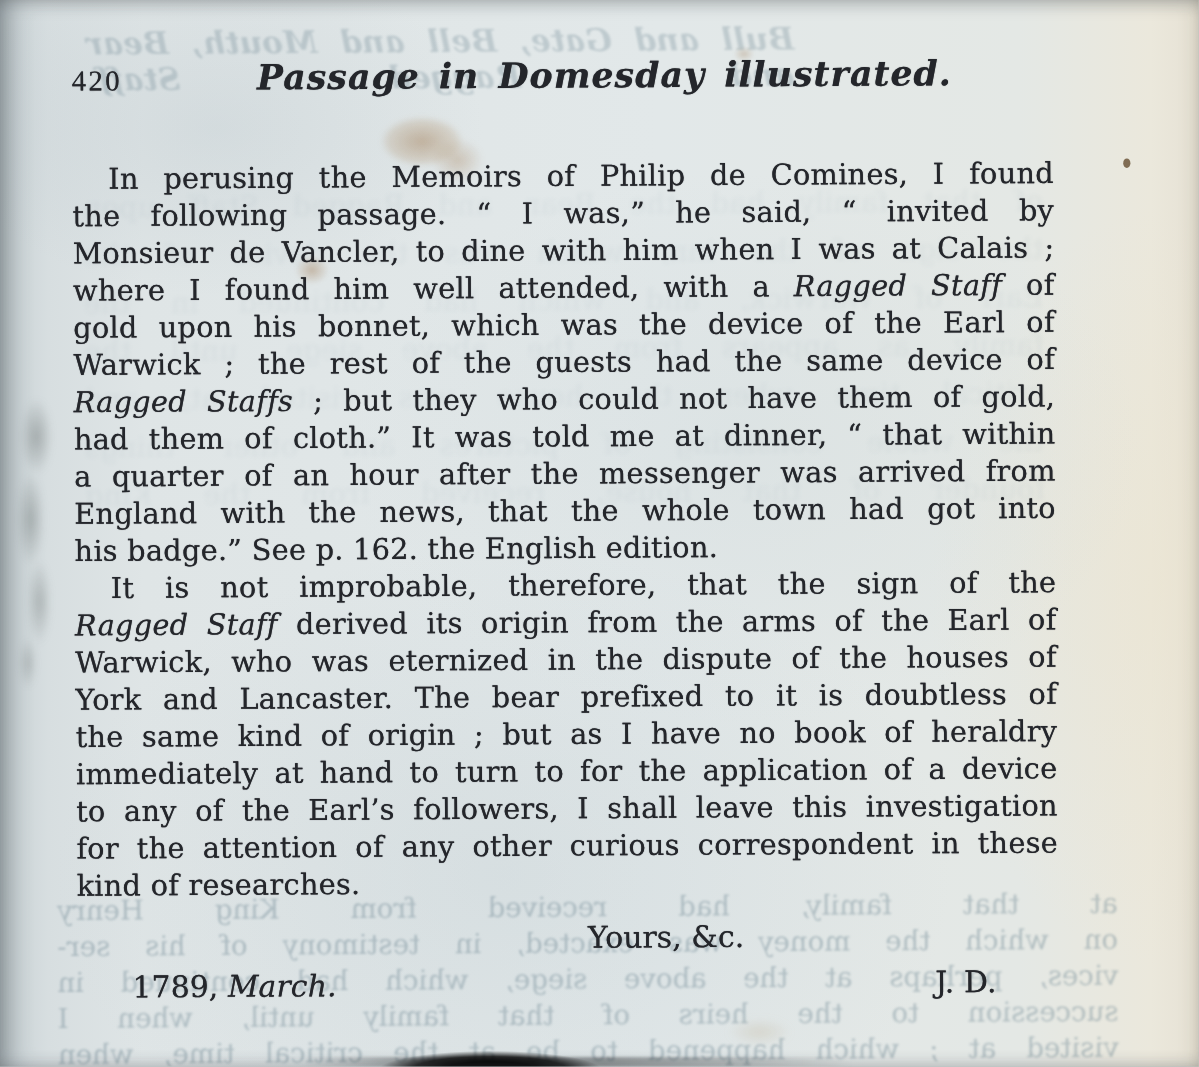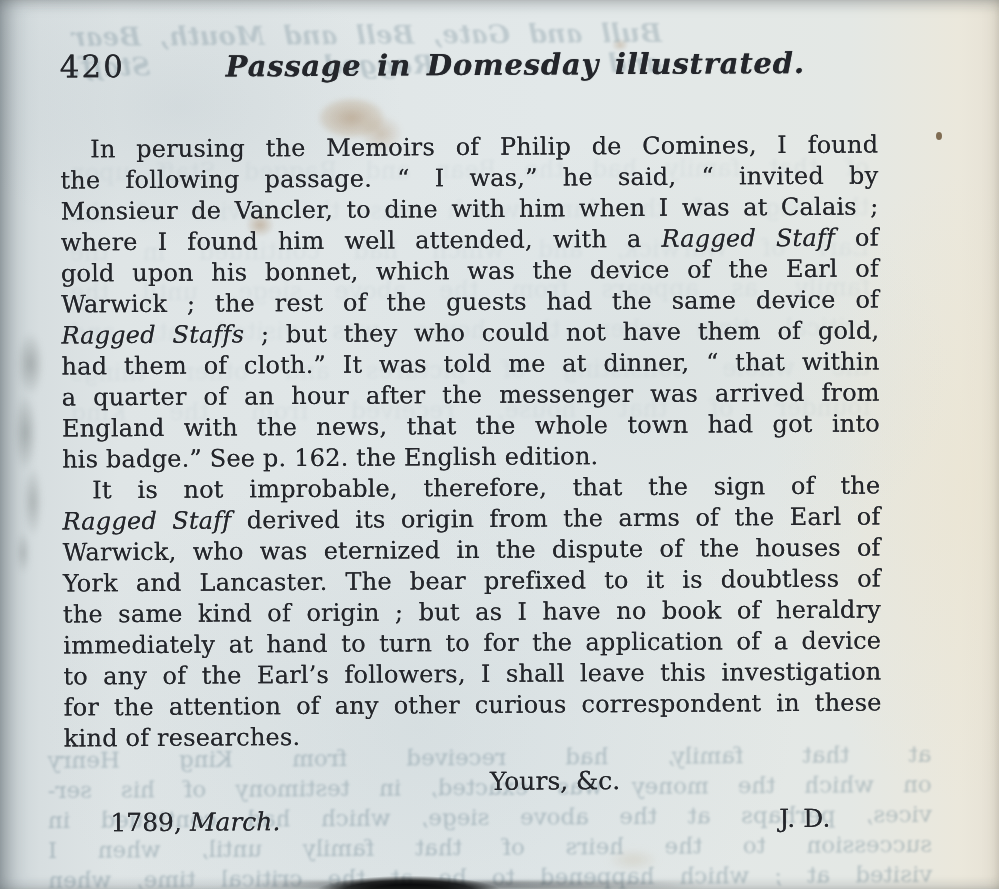--- a/index.html
+++ b/index.html
@@ -15,21 +15,21 @@
       linear-gradient(90deg,#c7d0d3 0%,#d7dee0 4%,#dfe5e6 12%,#e2e8e9 55%,#e4e8e5 85%,#ebe8dc 96%,#e6e1d4 100%);
   }
   .vignette{position:absolute;inset:0;z-index:8;pointer-events:none;
     box-shadow:inset 14px 0 20px -8px rgba(55,65,72,.45),
                inset -8px 0 16px -8px rgba(125,118,96,.30),
                inset 0 10px 16px -10px rgba(75,82,88,.35),
                inset 0 -8px 14px -10px rgba(75,82,88,.28);}
   
   .content{position:absolute;left:62px;top:46px;width:818px;z-index:3;transform:rotate(-.35deg);}
   .runhead{display:flex;align-items:baseline;height:50px;}
-  .pageno{font-size:31px;letter-spacing:2px;text-shadow:0 0 .6px rgba(30,32,36,.85);}
+  .pageno{font-size:24px;letter-spacing:2px;text-shadow:0 0 .6px rgba(30,32,36,.85);font-family:Liberation Serif, serif;}
   .runtitle{flex:1;text-align:center;font-style:italic;font-weight:700;font-size:29px;
     letter-spacing:.8px;word-spacing:5px;transform:translateX(14px);
     text-shadow:0 0 .7px rgba(30,32,36,.8);}
   .bodytext{margin-top:36px;font-size:24px;line-height:31px;letter-spacing:.2px;
     text-shadow:0 0 .65px rgba(30,32,36,.85);}
   .line{text-align:justify;text-align-last:justify;text-justify:inter-word;white-space:normal;}
   .line.indent{text-indent:30px;}
   .line.endline{text-align-last:left;}
   .it{font-style:italic;}
   .valediction{margin-top:15px;font-size:25px;text-align:center;transform:translateX(82px);

